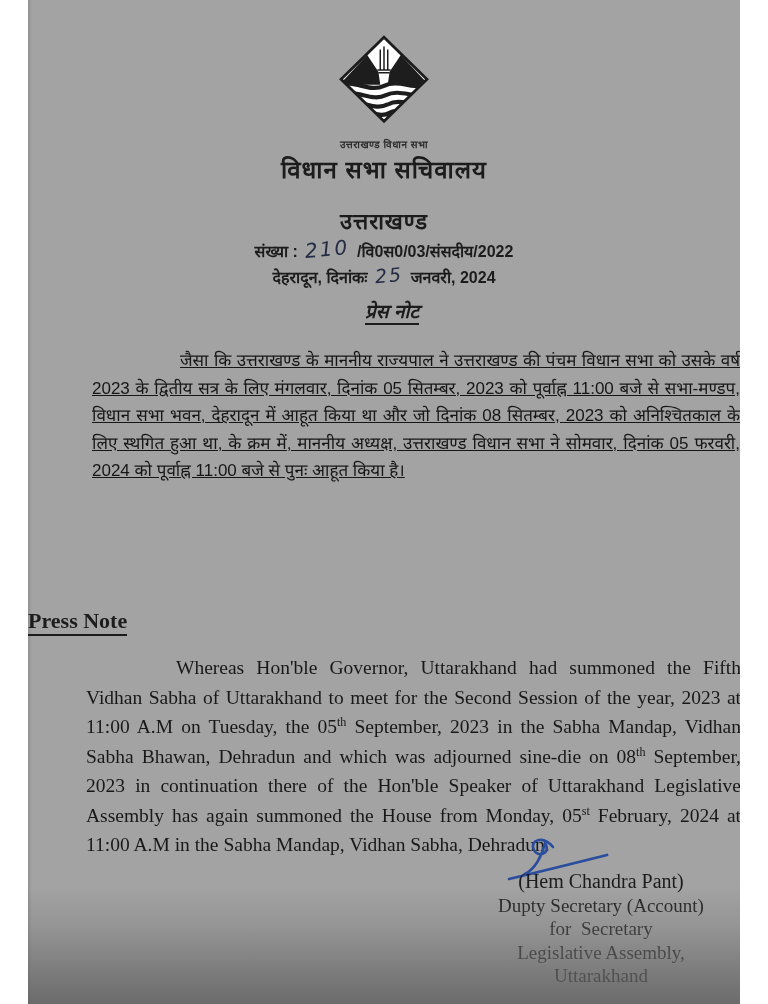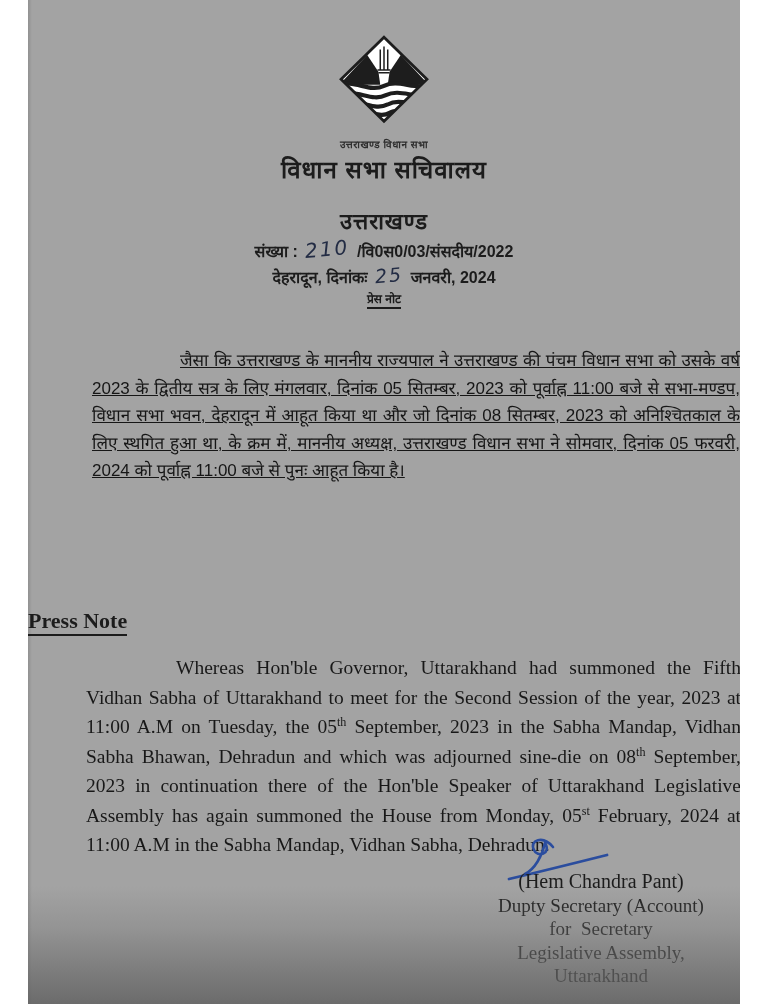--- a/index.html
+++ b/index.html
@@ -51,21 +51,21 @@
     font-weight: normal;
     color: #232c44;
     transform: rotate(-5deg) translateY(-1px);
     letter-spacing: 2px;
     padding: 0 3px;
   }
   .date-line .handwritten { font-size: 19px; }
 
   .hindi-title {
     position: absolute; top: 290px; left: 0; width: 100%;
-    text-align: center; font-size: 12px; font-weight: bold; margin: 0;
+    text-align: center; font-size: 19px; font-weight: bold; margin: 8px; font-style: italic;
   }
   .hindi-title .underline { border-bottom: 2px solid #1c1c1c; padding-bottom: 1px; }
 
   .hindi-para {
     position: absolute; top: 347px; left: 64px; width: 648px;
     font-size: 17px; line-height: 27.5px; font-weight: 500;
     text-align: justify; text-indent: 88px; margin: 0; color: #161616; text-decoration: underline;
   }
 
   .sig-block { position: absolute; text-align: center; z-index: 2; }

